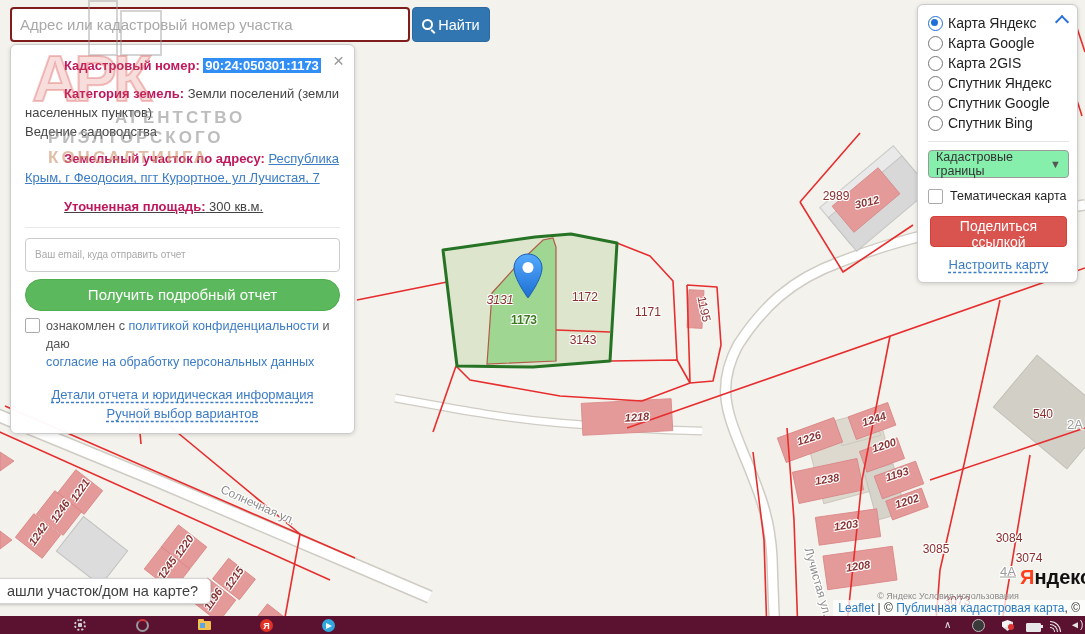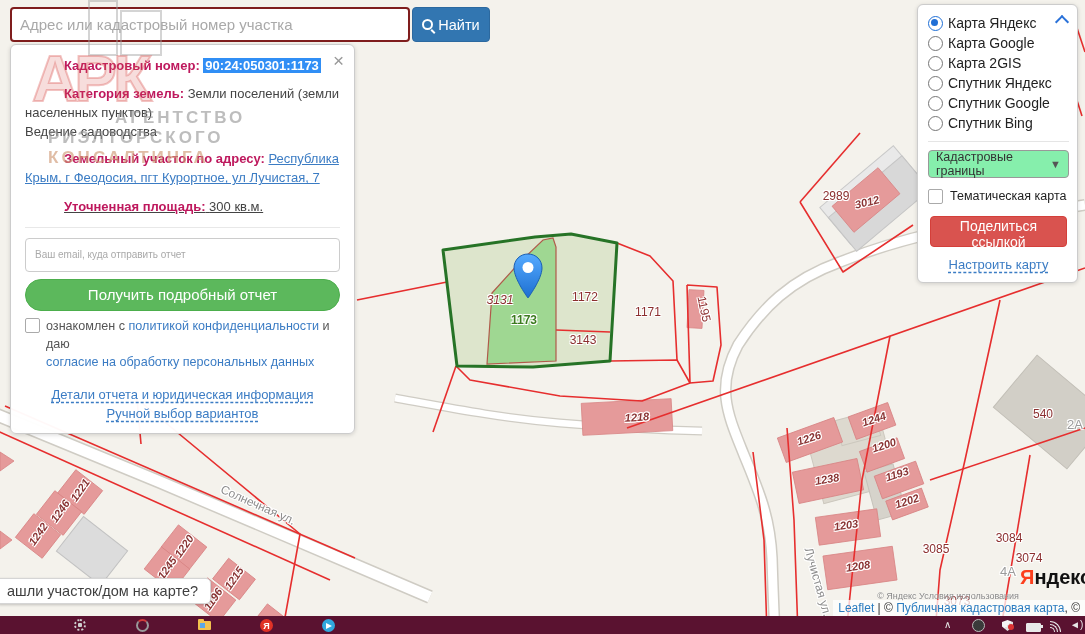--- a/index.html
+++ b/index.html
@@ -216,21 +216,21 @@
   <span class="maplabel blabel" style="left:809px;top:438px;transform:translate(-50%,-50%) rotate(-18deg);">1226</span>
   <span class="maplabel blabel" style="left:874px;top:419px;transform:translate(-50%,-50%) rotate(-18deg);">1244</span>
   <span class="maplabel blabel" style="left:884px;top:445px;transform:translate(-50%,-50%) rotate(-18deg);">1200</span>
   <span class="maplabel blabel" style="left:827px;top:479px;transform:translate(-50%,-50%) rotate(-10deg);">1238</span>
   <span class="maplabel blabel" style="left:897px;top:474px;transform:translate(-50%,-50%) rotate(-18deg);">1193</span>
   <span class="maplabel blabel" style="left:907px;top:501px;transform:translate(-50%,-50%) rotate(-18deg);">1202</span>
   <span class="maplabel blabel" style="left:846px;top:525px;transform:translate(-50%,-50%) rotate(-8deg);">1203</span>
   <span class="maplabel blabel" style="left:858px;top:566px;transform:translate(-50%,-50%) rotate(-8deg);">1208</span>
 
   <span class="maplabel glabel" style="left:1075px;top:424px;">2А</span>
-  <span class="maplabel glabel" style="left:1008px;top:571px;">4А</span>
+  <span class="maplabel glabel" style="left:1008px;top:571px;text-decoration:underline;">4А</span>
 
   <span class="maplabel street" style="left:258px;top:505px;transform:translate(-50%,-50%) rotate(24deg);">Солнечная ул.</span>
   <span class="maplabel street" style="left:818px;top:582px;transform:translate(-50%,-50%) rotate(74deg);">Лучистая ул.</span>
 </div>
 
 <input id="search-input" type="text" placeholder="Адрес или кадастровый номер участка" style="">
 <div id="find-btn">
   <span class="lens"></span>
   <span>Найти</span>
 </div>

